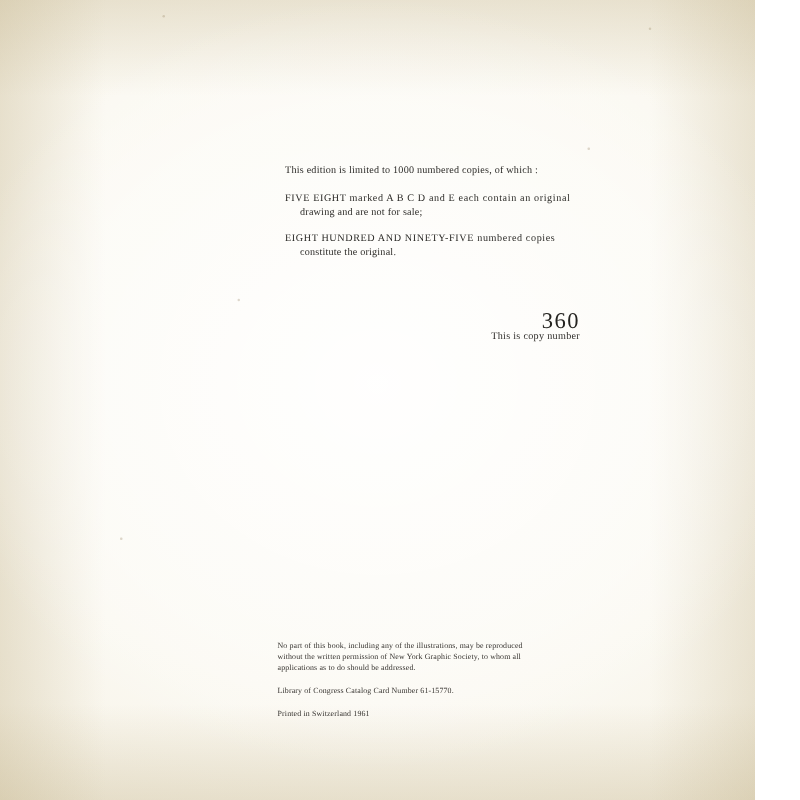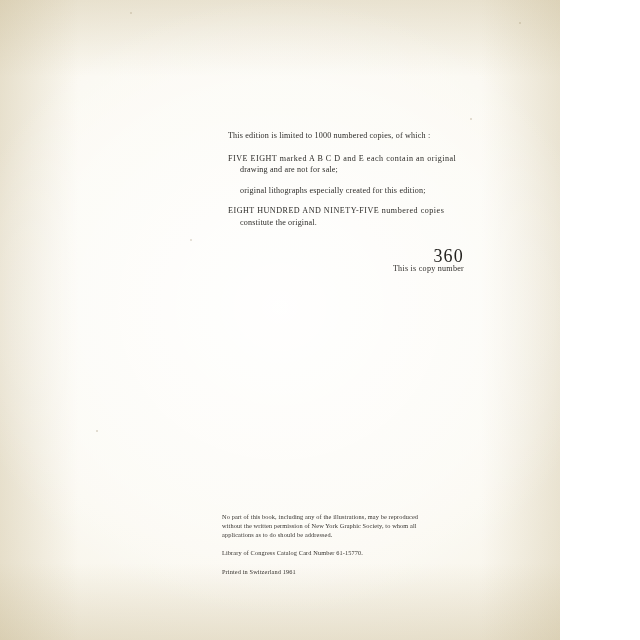--- a/index.html
+++ b/index.html
@@ -9,21 +9,21 @@
   }
   body {
     width: 640px;
     height: 640px;
     overflow: hidden;
     font-family: "Liberation Serif", serif;
   }
 
   #page {
     position: relative;
-    width: 560px;
+    width: 604px;
     height: 640px;
     background:
       radial-gradient(ellipse 120% 95% at 50% 45%, #fdfcf7 0%, #fbf9f2 45%, #f6f2e6 72%, #efe9d8 88%, #e7dfc9 100%);
     box-sizing: border-box;
   }
 
   
   #page::before {
     content: "";
     position: absolute;
@@ -142,21 +142,20 @@
 
     <div class="limitation">
       <p class="lim-p lim-lead">This edition is limited to 1000 numbered copies, of which :</p>
 
       <p class="lim-item">
         <span class="caps">FIVE EIGHT marked A B C D and E each contain an original</span>
         <span class="cont">drawing and are not for sale;</span>
       </p>
 
       <p class="lim-item">
-        <span class="cont">original lithographs especially created for this edition;</span>
       </p>
 
       <p class="lim-item">
         <span class="caps">EIGHT HUNDRED AND NINETY-FIVE numbered copies</span>
         <span class="cont">constitute the original.</span>
       </p>
     </div>
 
     <div class="copy-label">This is copy number</div>
     <div class="copy-number">360</div>

